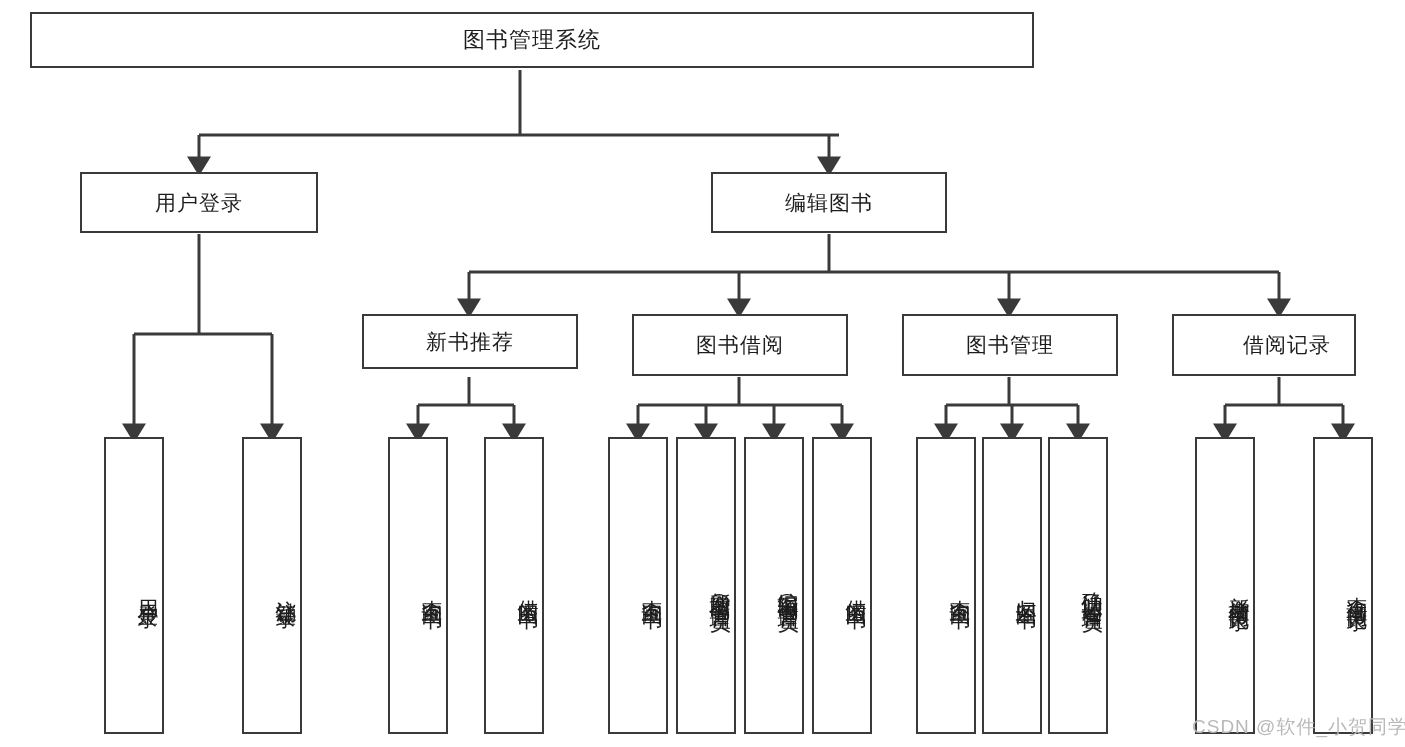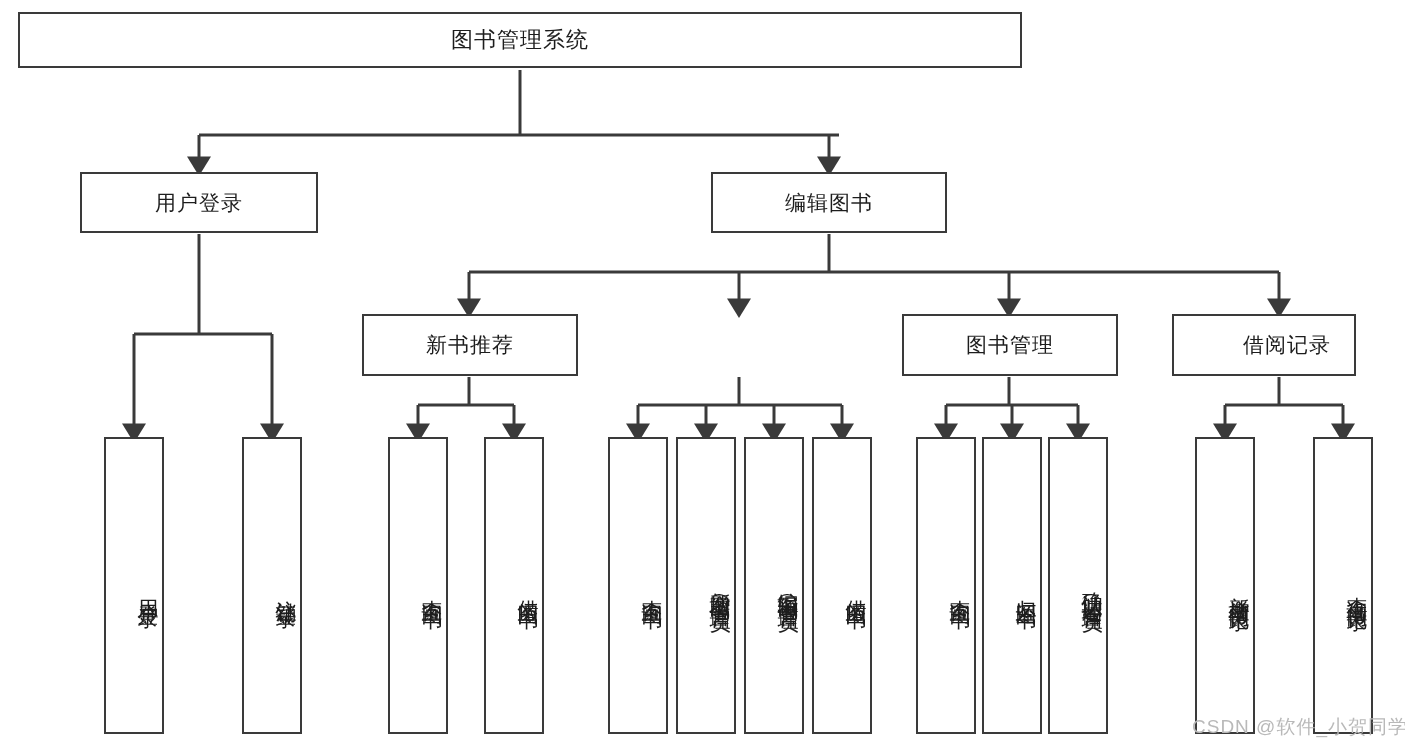--- a/index.html
+++ b/index.html
@@ -37,20 +37,21 @@
     color: #1d1d1d;
     z-index: 2;
   }
   .node.horiz {
     font-size: 21px;
     letter-spacing: 1px;
     line-height: 1.2;
   }
   .node.root {
     font-size: 22px;
+    margin-left: 12px;
   }
   .node.vert {
     writing-mode: vertical-rl;
     text-orientation: upright;
     font-size: 21px;
     letter-spacing: 3px;
     padding-top: 6px;
     align-items: flex-start;
     justify-content: center;
   }
@@ -126,22 +127,25 @@
     <span class="label">图书管理系统</span>
   </div>
 
   <div class="node horiz" style="left:80px; top:172px; width:238px; height:61px;">
     <span class="label">用户登录</span>
   </div>
   <div class="node horiz" style="left:711px; top:172px; width:236px; height:61px;">
     <span class="label">编辑图书</span>
   </div>
 
-  <div class="node horiz" style="left:362px; top:314px; width:216px; height:62px;text-align:right;">
+  <div class="node horiz" style="left:362px; top:314px; width:216px; height:55px;text-align:right;">
     <span class="label">新书推荐</span>
+  </div>
+  <div class="node horiz" style="left:632px; top:314px; width:216px; height:62px;">
+    <span class="label">图书借阅</span>
   </div>
   <div class="node horiz" style="left:902px; top:314px; width:216px; height:62px;">
     <span class="label">图书管理</span>
   </div>
   <div class="node horiz" style="left:1172px; top:314px; width:184px; height:62px;padding-left:46px;">
     <span class="label">借阅记录</span>
   </div>
 
   <div class="node vert" style="left:104px; top:437px; width:60px; height:297px;">
     <span class="label">用户登录</span>

